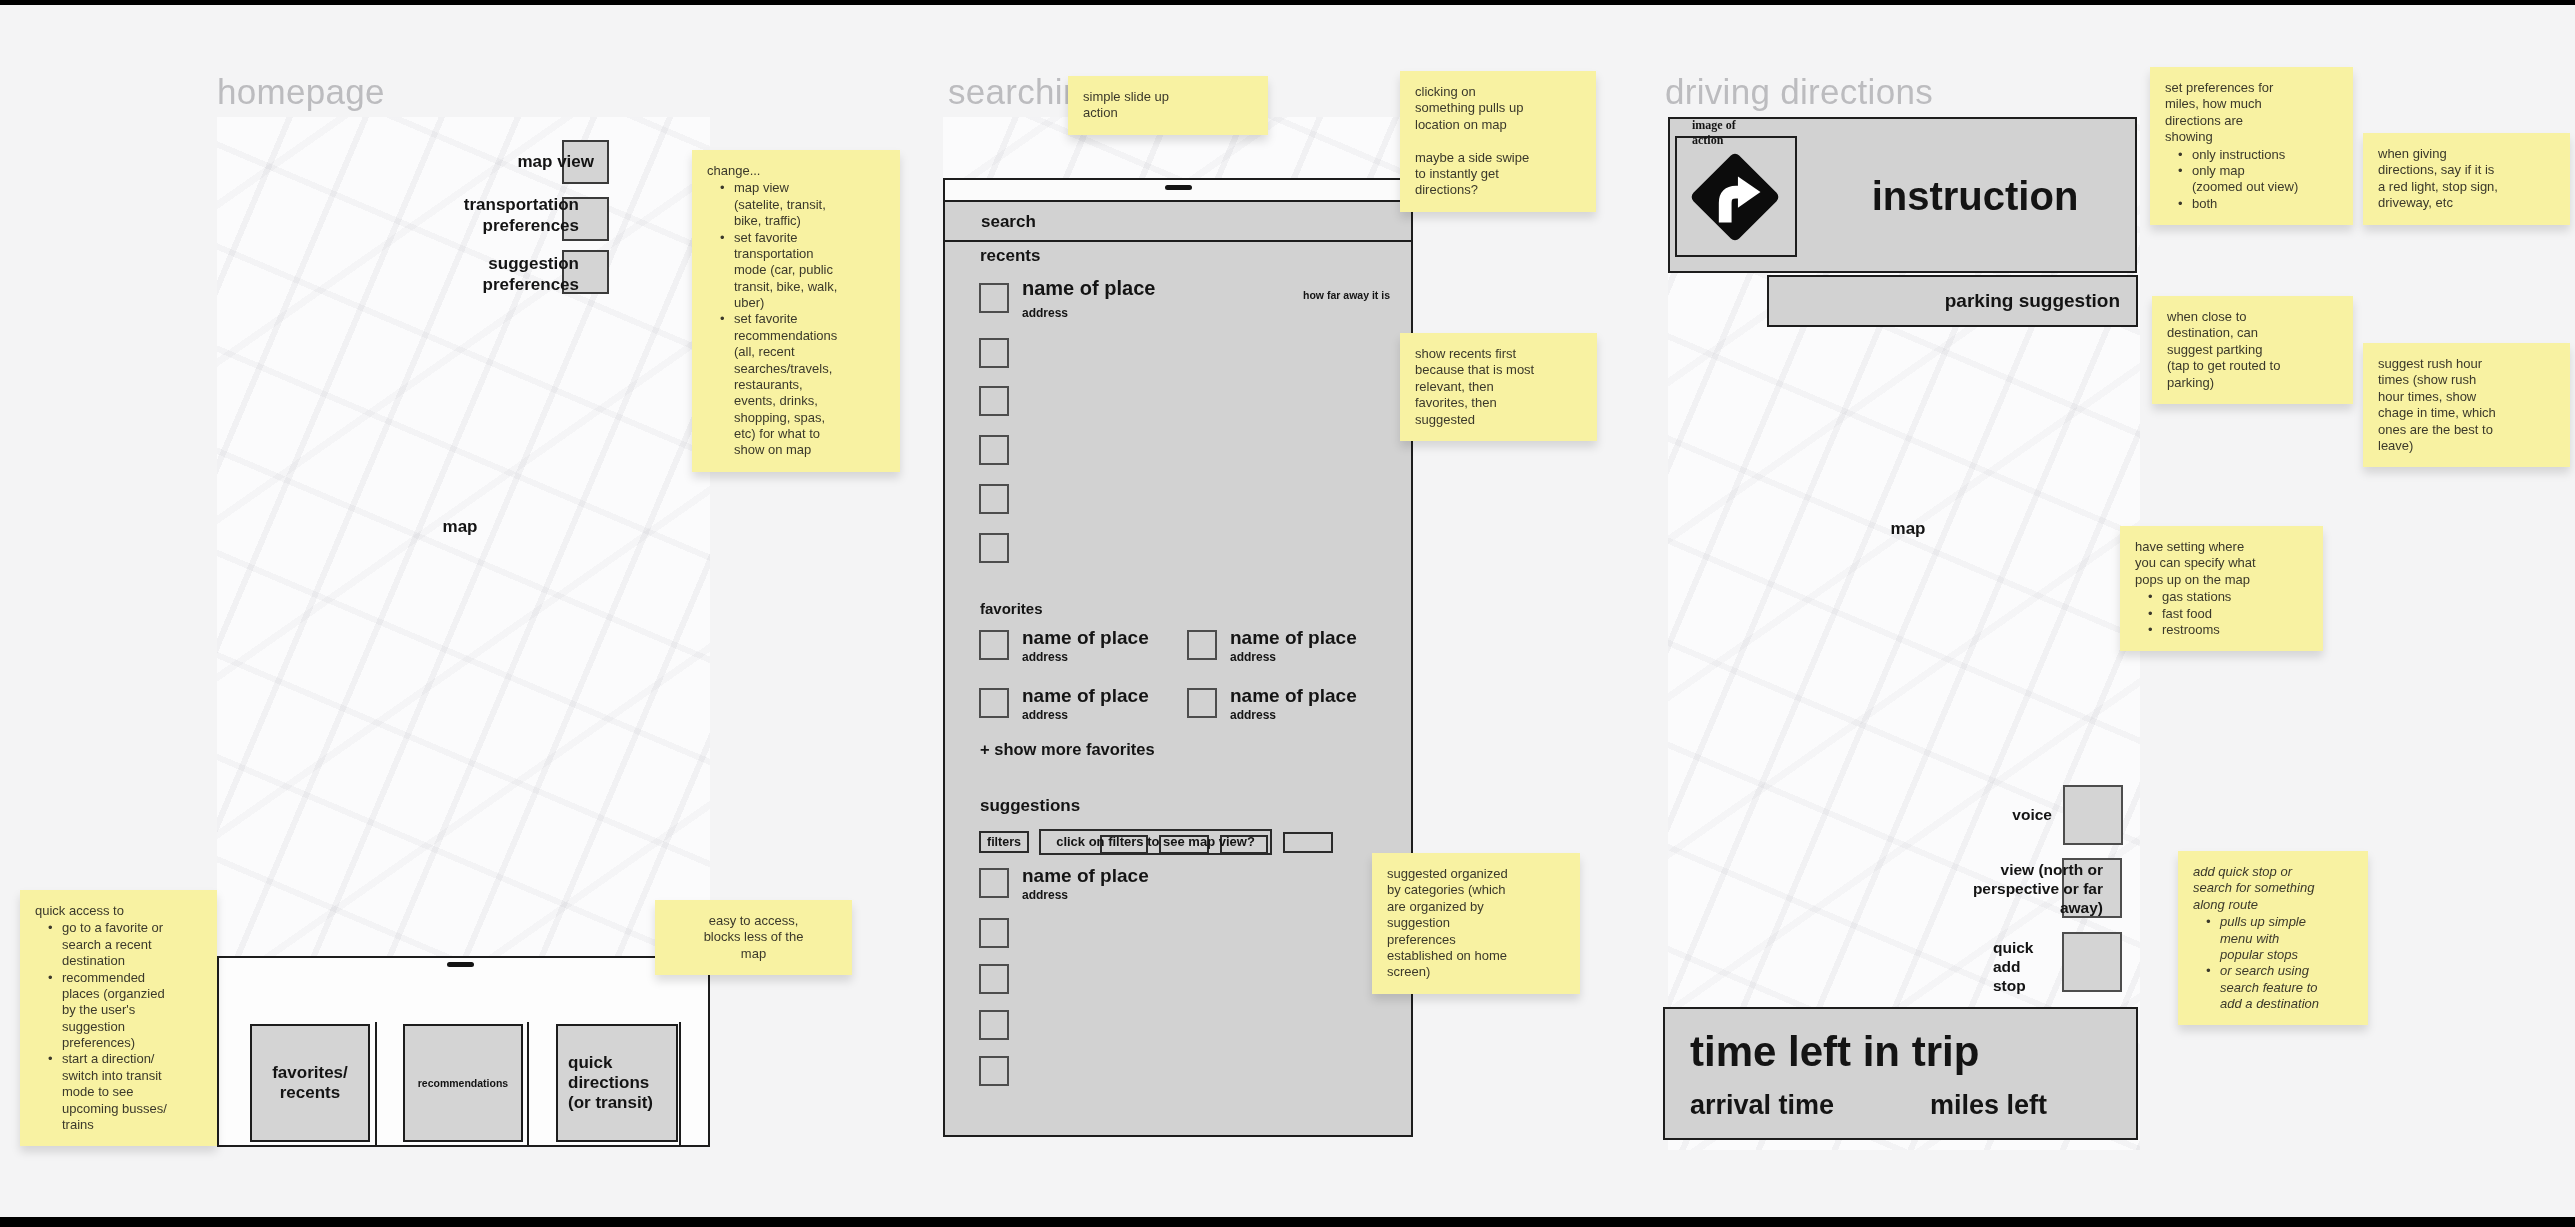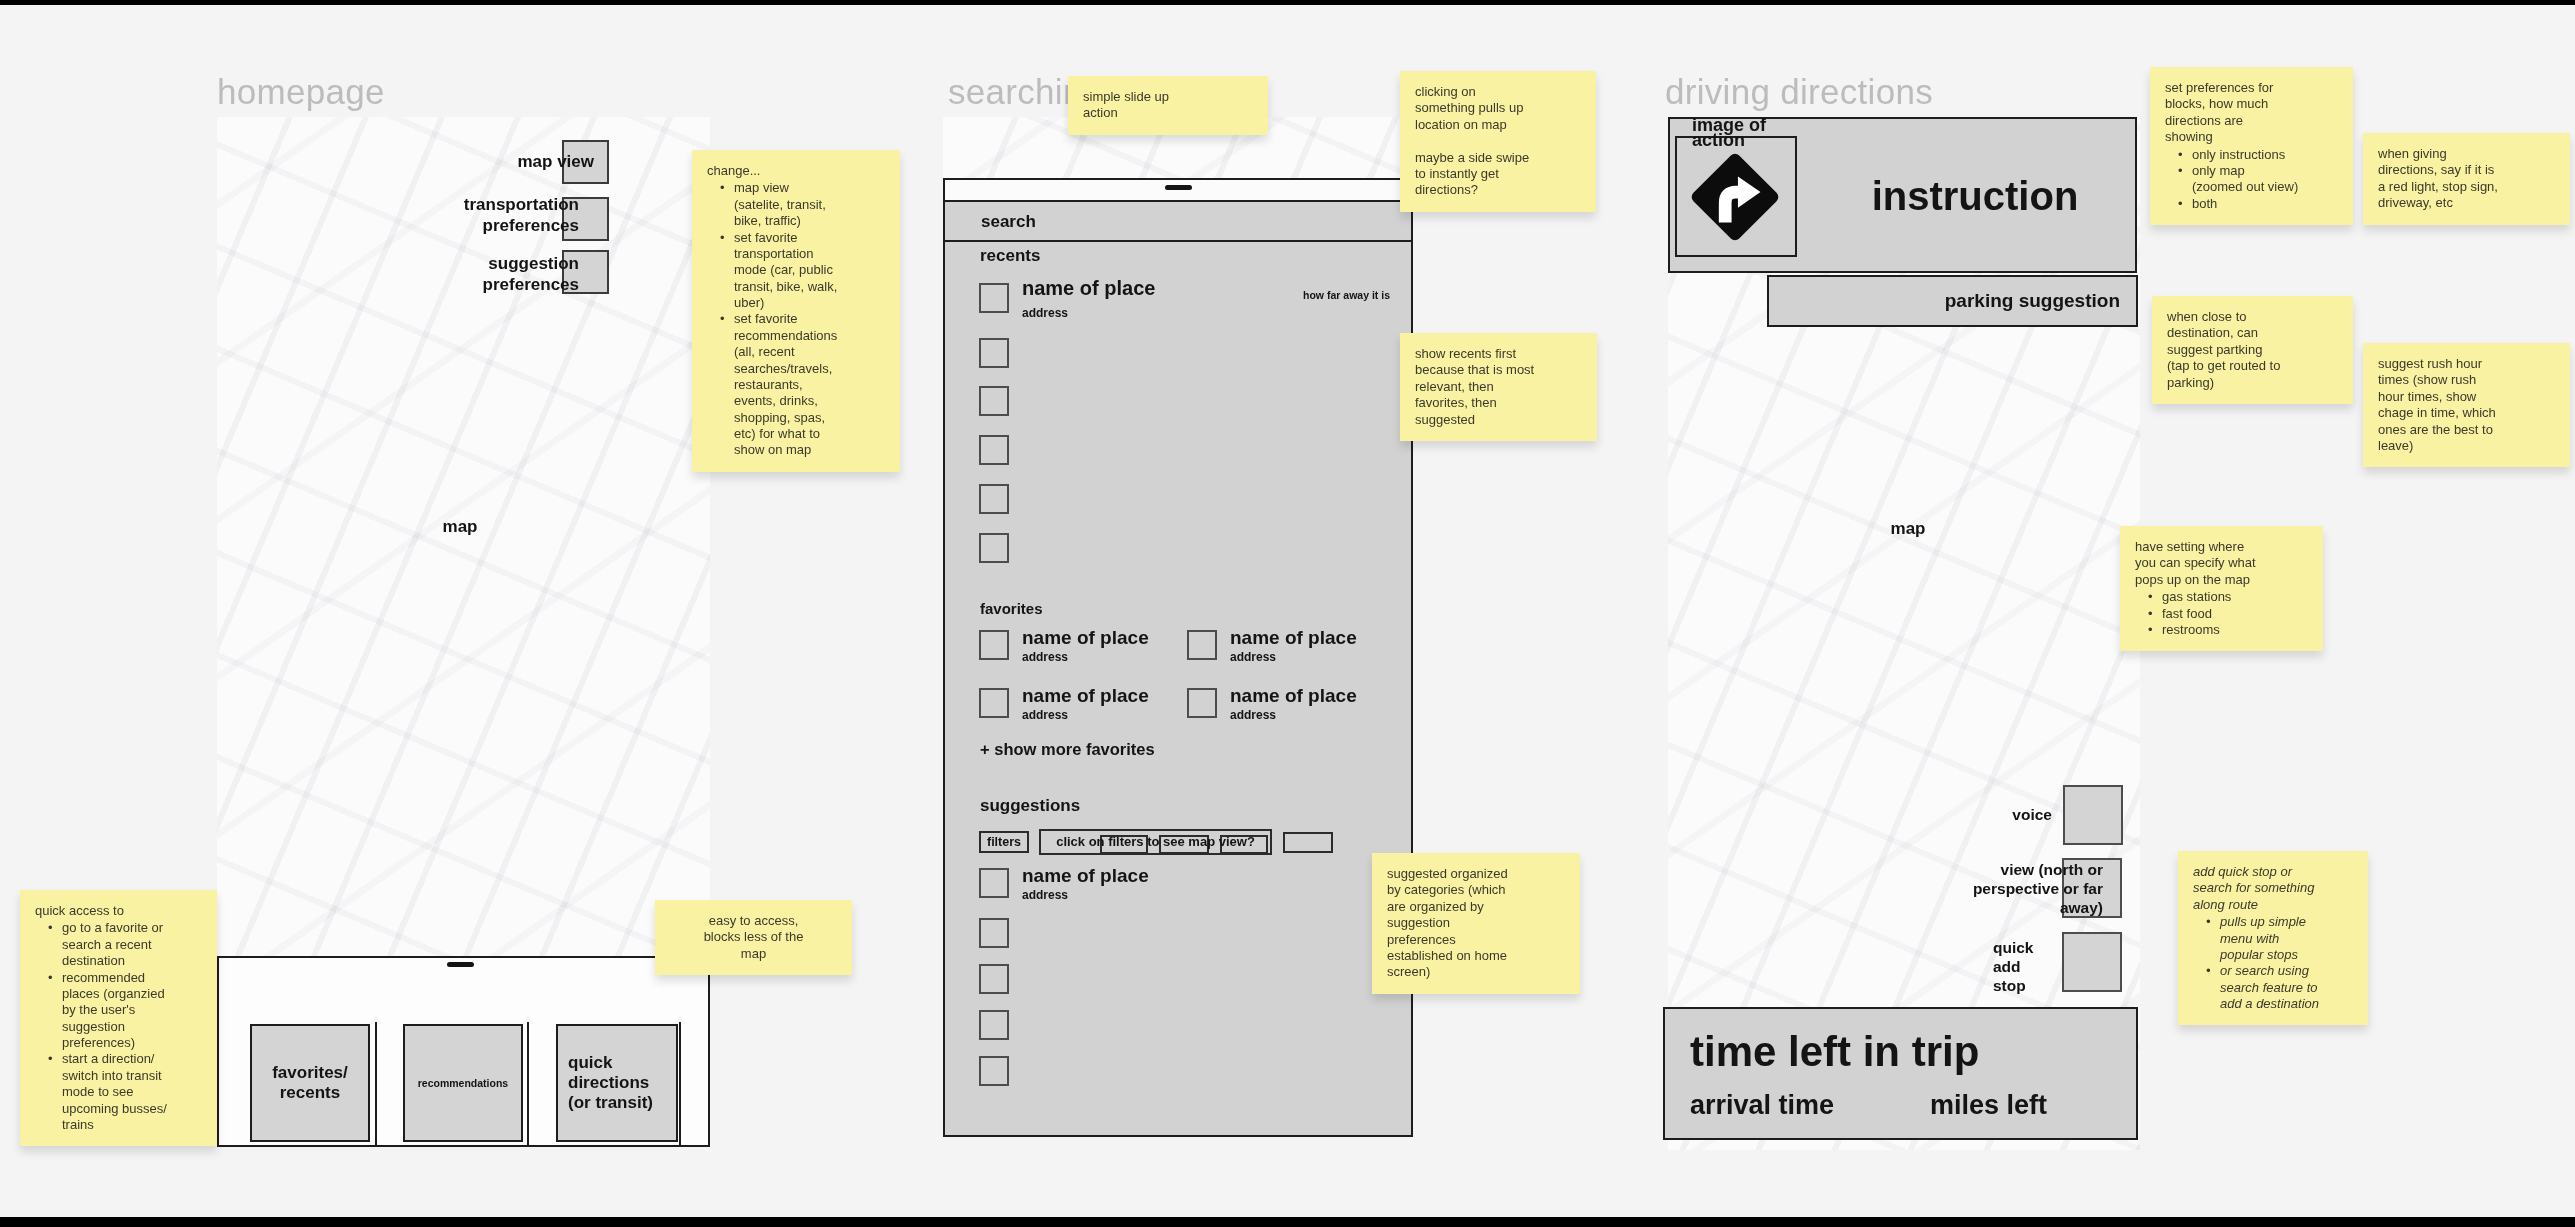--- a/index.html
+++ b/index.html
@@ -200,21 +200,21 @@
   <div class="wf" style="left:1878px;top:519px;width:60px;font-size:17px;text-align:center;">map</div>
 
   <div class="panel" style="left:1668px;top:117px;width:469px;height:156px;z-index:1;"></div>
   <div class="abs" style="left:1675px;top:136px;width:122px;height:121px;border:2px solid #1d1d1d;z-index:2;box-sizing:border-box;">
     <svg width="98" height="98" viewBox="0 0 100 100" style="position:absolute;left:9px;top:10px;">
       <rect x="17" y="17" width="66" height="66" rx="6" fill="#0c0c0c" transform="rotate(45 50 50)"></rect>
       <path d="M40 76 V56 Q40 45 51 45 H54" stroke="#ffffff" stroke-width="13" fill="none"></path>
       <polygon points="53,29 53,61 76,45" fill="#ffffff"></polygon>
     </svg>
   </div>
-  <div class="wf" style="left:1692px;top:118px;font-size:18px;line-height:15px;z-index:4;">image of
+  <div class="wf" style="left:1692px;top:118px;font-size:12px;line-height:15px;z-index:4;font-family:Liberation Serif, serif;">image of
 action</div>
   <div class="wf" style="left:1825px;top:174px;width:300px;font-size:40px;text-align:center;">instruction</div>
   <div class="panel" style="left:1767px;top:275px;width:371px;height:52px;z-index:1;">
     <div class="wf rlabel" style="position:static;font-size:19px;line-height:48px;padding-right:16px;">parking suggestion</div>
   </div>
 
   <div class="box" style="left:2063px;top:785px;width:60px;height:60px;border-color:#4d4d4d;"></div>
   <div class="box" style="left:2062px;top:858px;width:60px;height:60px;border-color:#4d4d4d;"></div>
   <div class="box" style="left:2062px;top:932px;width:60px;height:60px;border-color:#4d4d4d;"></div>
   <div class="wf rlabel" style="left:1940px;top:806px;width:112px;font-size:15.5px;">voice</div>
@@ -225,21 +225,21 @@
 add
 stop</div>
 
   <div class="panel" style="left:1663px;top:1007px;width:475px;height:133px;z-index:1;"></div>
   <div class="wf" style="left:1690px;top:1028px;font-size:42px;">time left in trip</div>
   <div class="wf" style="left:1690px;top:1090px;font-size:27px;">arrival time</div>
   <div class="wf" style="left:1930px;top:1090px;font-size:27px;">miles left</div>
 
   <div class="note" style="left:2150px;top:67px;width:203px;">
     <div class="nt">set preferences for
-blocks, how much
+miles, how much
 directions are
 showing</div>
     <ul>
       <li>only instructions</li>
       <li>only map
 (zoomed out view)</li>
       <li>both</li>
     </ul>
   </div>
   <div class="note" style="left:2363px;top:133px;width:207px;">

